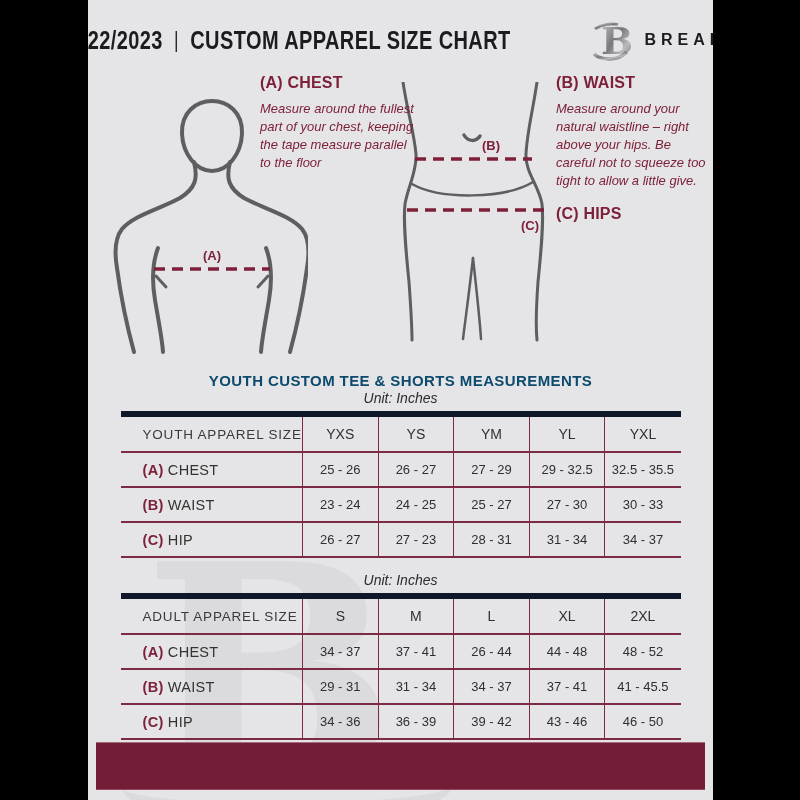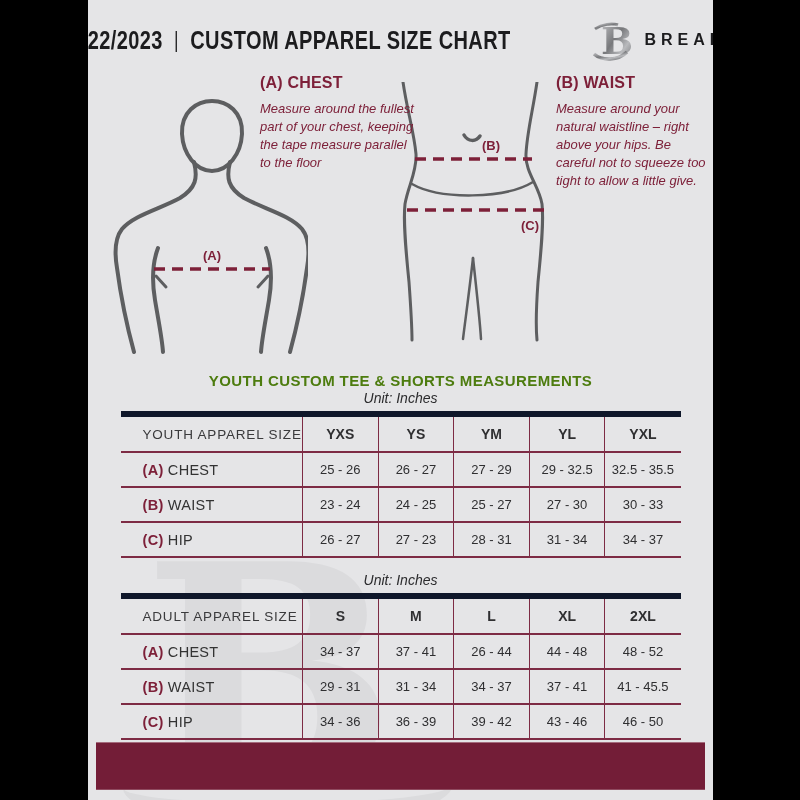--- a/index.html
+++ b/index.html
@@ -34,34 +34,34 @@
   .instr{position:absolute;width:158px;color:#7d2039;}
   .instr h3{margin:0 0 8px 0;font-size:16px;font-weight:700;color:#7d2039;letter-spacing:.2px;}
   .instr p{margin:0;font-size:13px;font-style:italic;line-height:1.38;white-space:pre-line;color:#7d2039;}
   .instr-a{left:172px;top:2px;}
   .instr-b{left:468px;top:2px;width:150px;}
   .instr-c{left:468px;top:133px;width:150px;}
   
   .tables{position:relative;z-index:1;}
   .tbl-block{width:560px;margin:0 auto;}
   .tbl-title{
-    text-align:center;font-size:15px;font-weight:700;color:#4d7c0f;
+    text-align:center;font-size:15px;font-weight:700;color:#0c4a6e;
     letter-spacing:.4px;margin:0;
   }
   .tbl-unit{text-align:center;font-size:14px;font-style:italic;color:#2b2b2d;margin:1px 0 5px 0;}
   table{width:100%;border-collapse:collapse;table-layout:fixed;}
   thead tr{border-top:6px solid #0f172a;border-bottom:2px solid #7d2b44;}
   tbody tr{border-bottom:2px solid #7d2b44;}
   th,td{
     border-left:1.5px solid #7d2b44;
     font-size:13px;color:#2f2f31;text-align:center;padding:0;
     height:33px;vertical-align:middle;background:transparent;
   }
   th:first-child,td:first-child{border-left:none;text-align:left;padding-left:22px;}
-  thead th{font-weight:700;font-size:14px;height:34px;}
+  thead th{font-weight:400;font-size:14px;height:34px;}
   thead th:first-child{font-weight:400;font-size:13.5px;letter-spacing:.8px;color:#3a3a3c;}
   td.label-cell{font-size:14.5px;color:#333;font-weight:500;letter-spacing:.3px;}
   td.label-cell .prefix{font-weight:700;color:#7d2039;}
   col.c-label{width:32.5%;}
   col.c-size{width:13.5%;}
   .adult-block{margin-top:14px;}
   .youth-block{margin-top:8px;}
   
   .watermark{
     position:absolute;left:55px;top:525px;z-index:0;pointer-events:none;
@@ -146,20 +146,21 @@
 
     <div class="instr instr-a">
       <h3>(A) CHEST</h3>
       <p>Measure around the fullest part of your chest, keeping the tape measure parallel to the floor</p>
     </div>
     <div class="instr instr-b">
       <h3>(B) WAIST</h3>
       <p>Measure around your natural waistline – right above your hips. Be careful not to squeeze too tight to allow a little give.</p>
     </div>
     <div class="instr instr-c">
+      <h3>(C) HIPS</h3>
     </div>
   </div>
 
   <div class="tables">
 
     <div class="tbl-block youth-block">
       <p class="tbl-title">YOUTH CUSTOM TEE &amp; SHORTS MEASUREMENTS</p>
       <p class="tbl-unit">Unit: Inches</p>
       <table>
         <colgroup>

